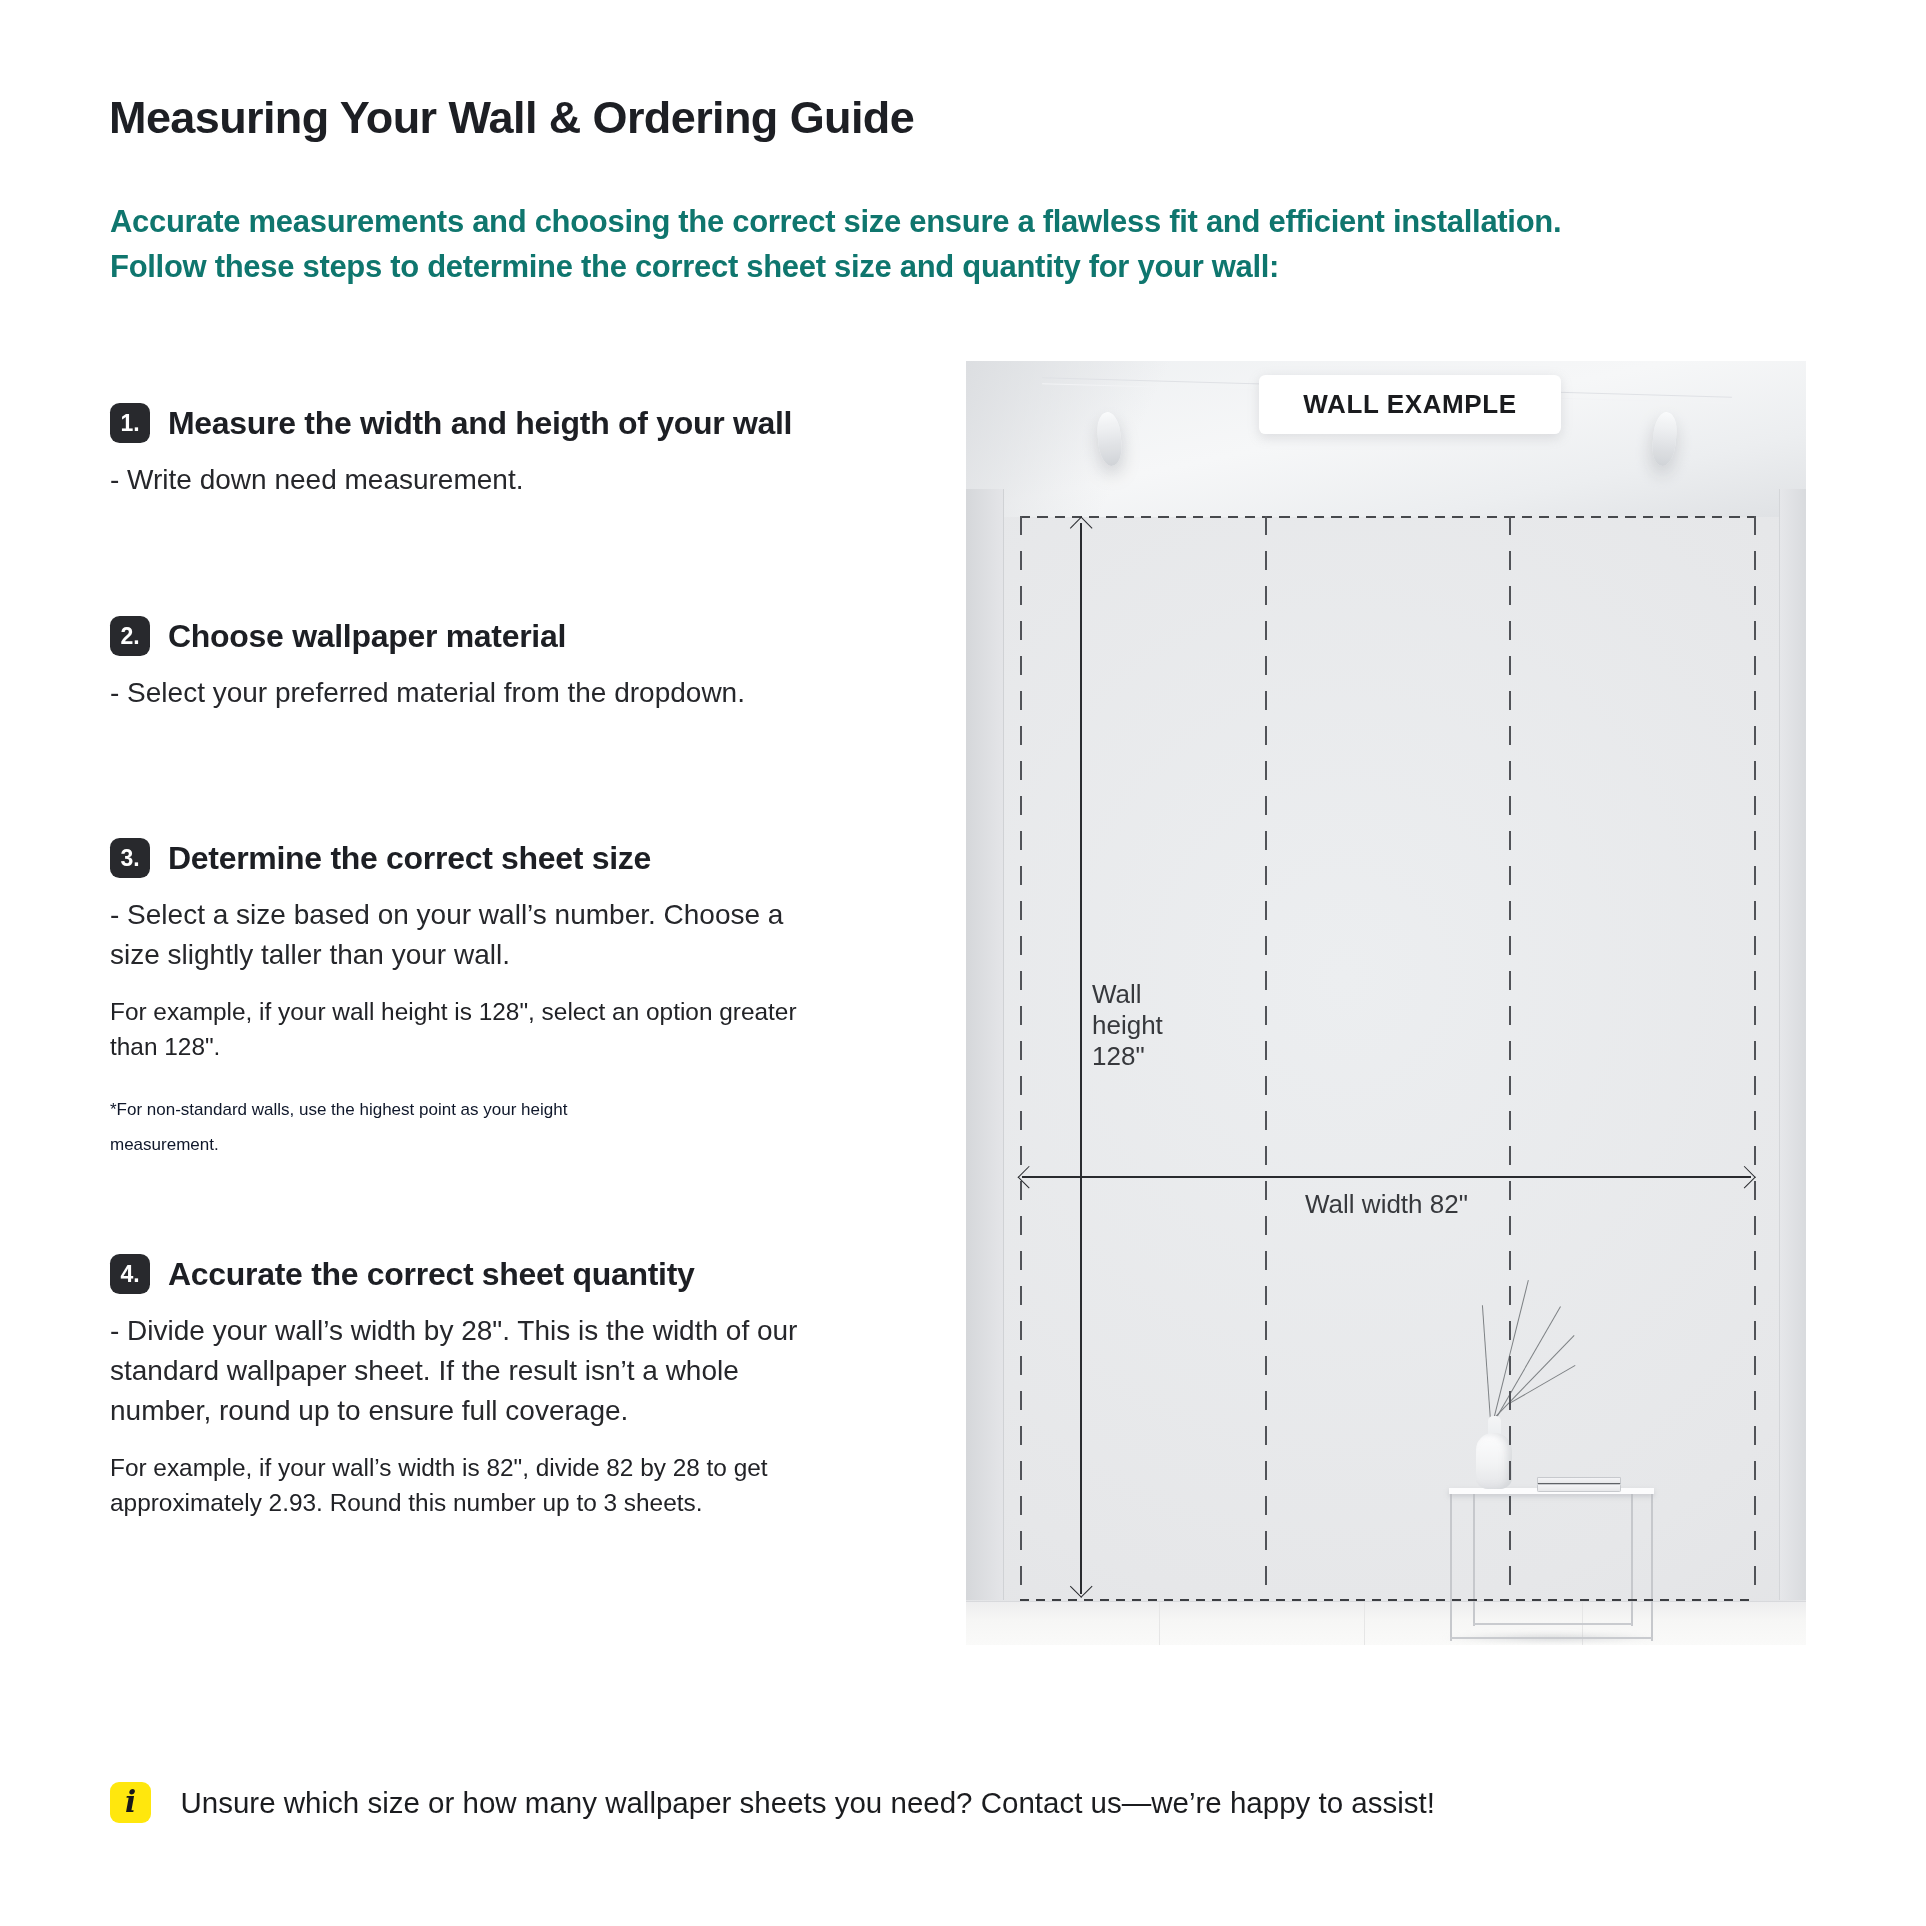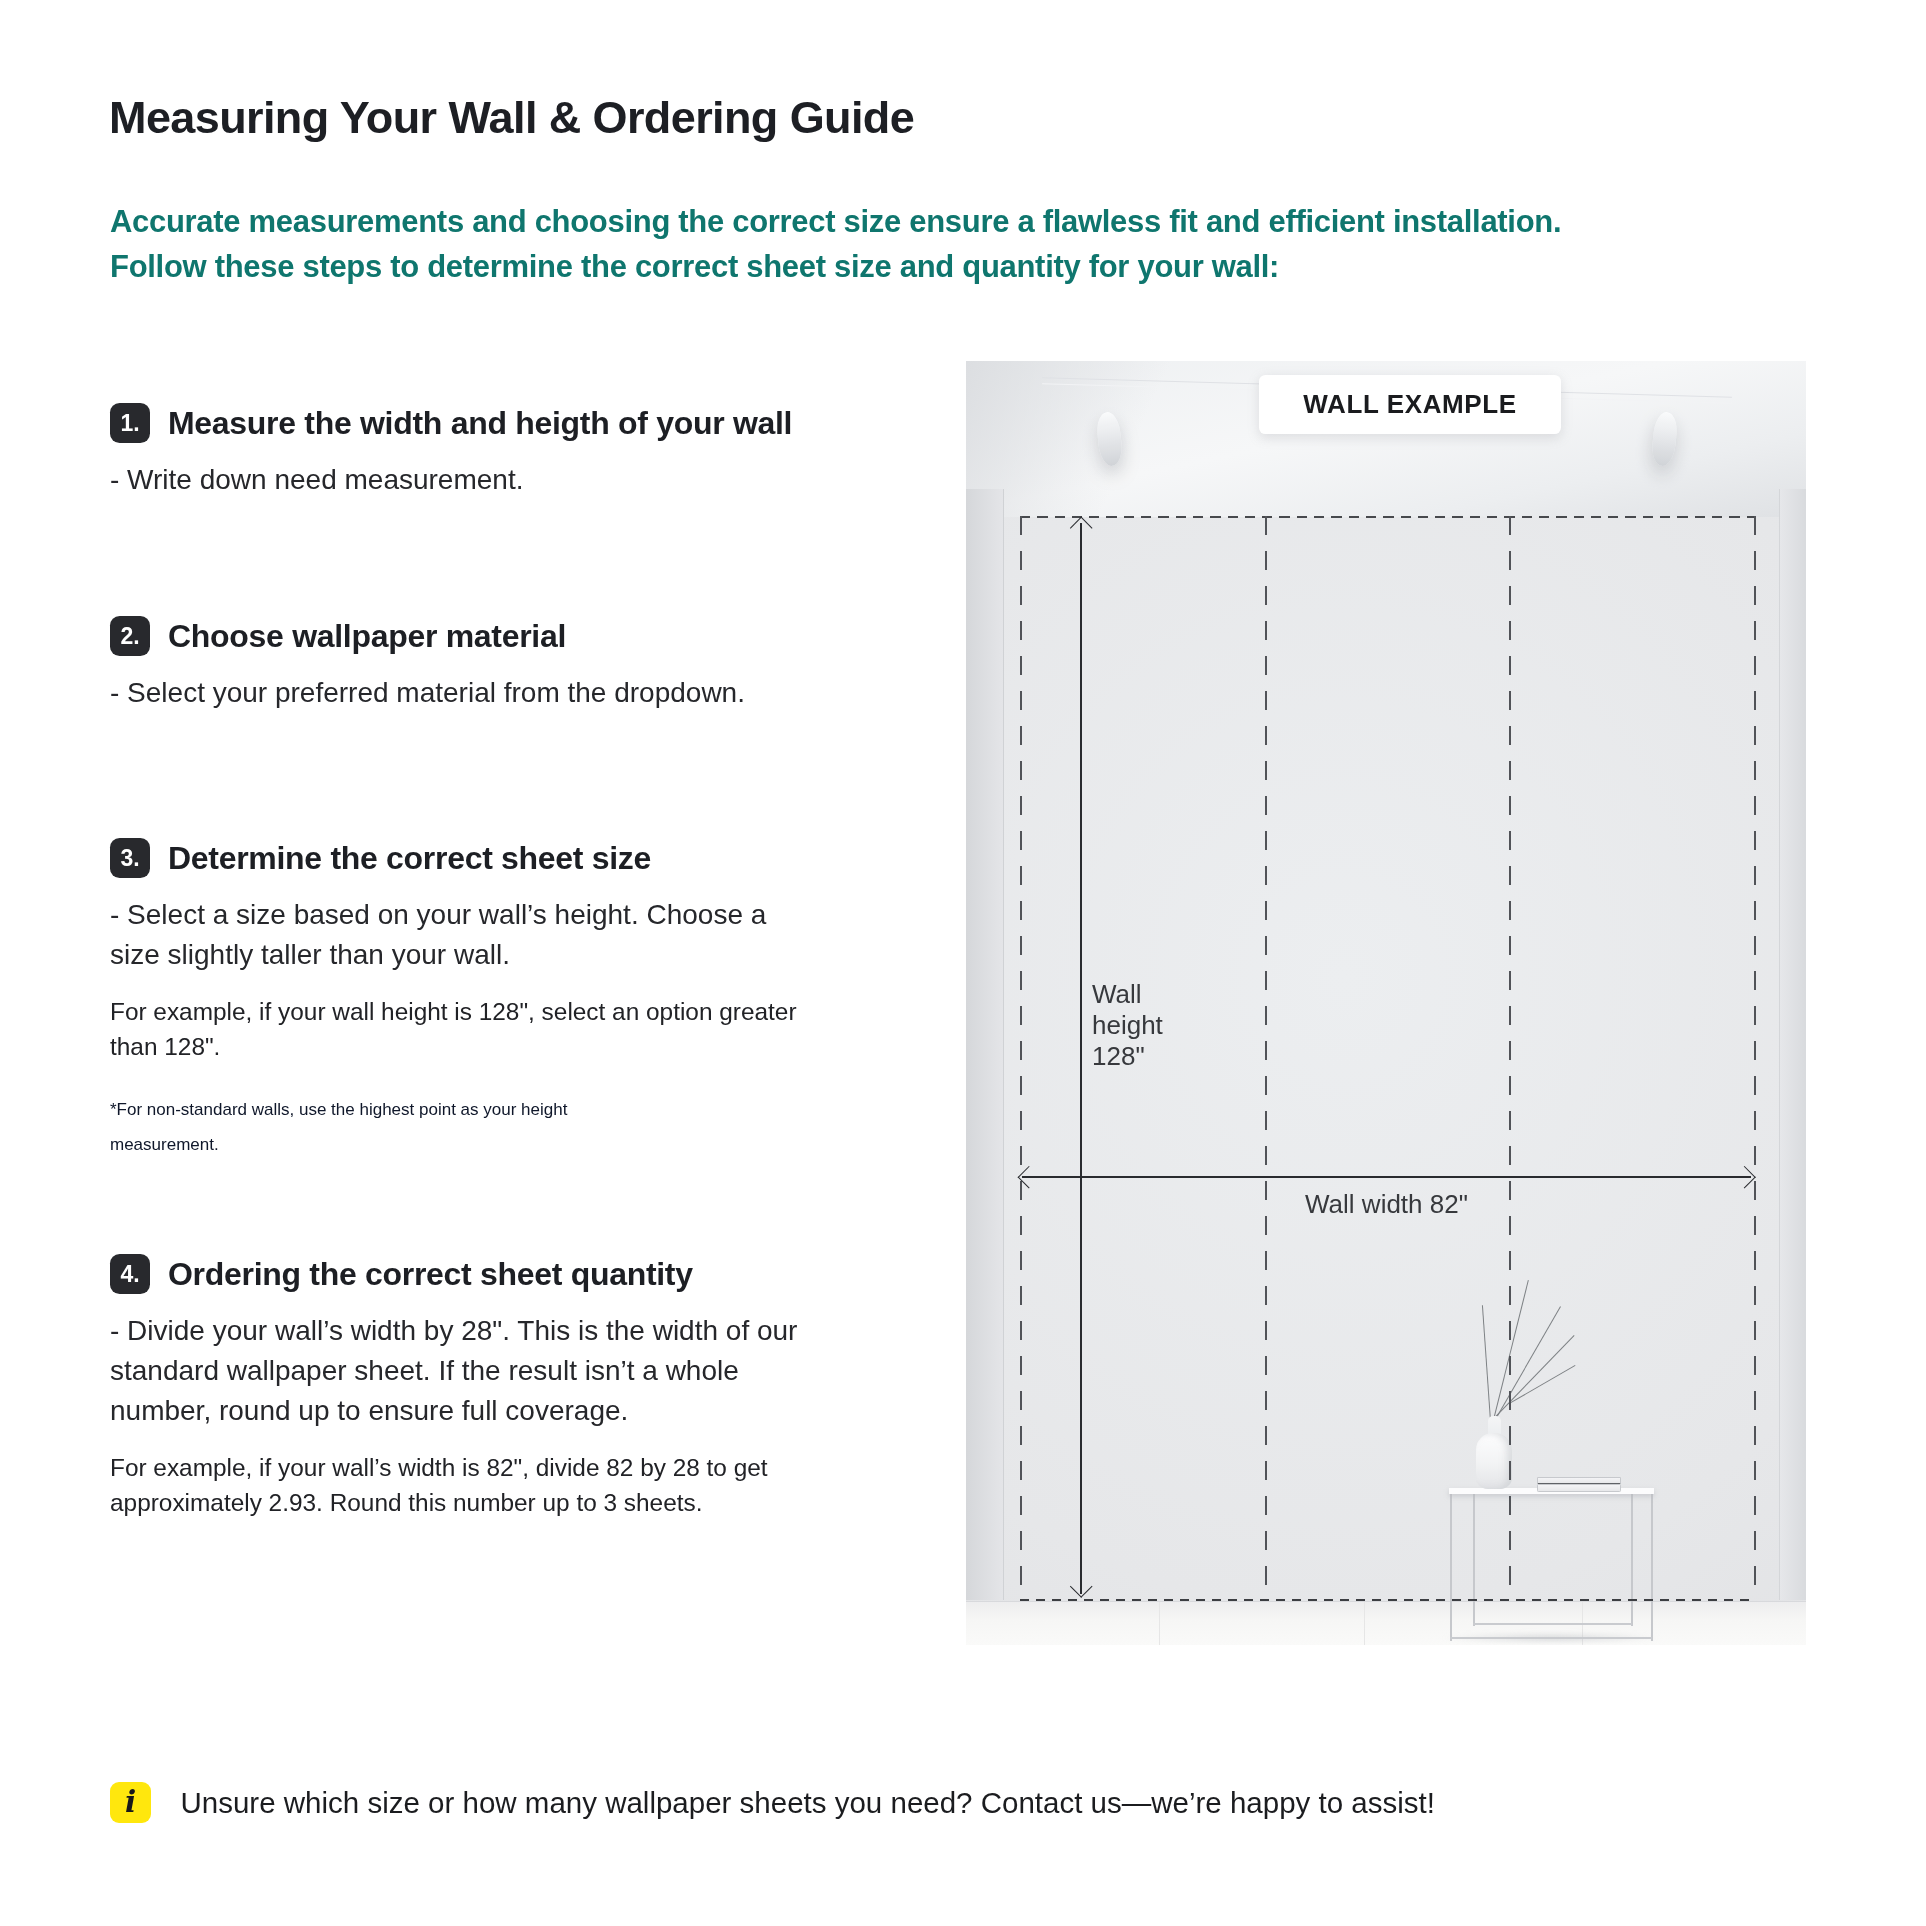--- a/index.html
+++ b/index.html
@@ -131,32 +131,32 @@
       <h2>Choose wallpaper material</h2>
     </div>
     <p class="body">- Select your preferred material from the dropdown.</p>
   </section>
 
   <section class="step" style="top:838px">
     <div class="step-head">
       <span class="badge">3.</span>
       <h2>Determine the correct sheet size</h2>
     </div>
-    <p class="body">- Select a size based on your wall’s height. Choose a
+    <p class="body">- Select a size based on your wall’s number. Choose a
 size slightly taller than your wall.</p>
     <p class="example">For example, if your wall height is 128", select an option greater
 than 128".</p>
     <p class="note">*For non-standard walls, use the highest point as your height
 measurement.</p>
   </section>
 
   <section class="step" style="top:1254px">
     <div class="step-head">
       <span class="badge">4.</span>
-      <h2>Ordering the correct sheet quantity</h2>
+      <h2>Accurate the correct sheet quantity</h2>
     </div>
     <p class="body">- Divide your wall’s width by 28". This is the width of our
 standard wallpaper sheet. If the result isn’t a whole
 number, round up to ensure full coverage.</p>
     <p class="example">For example, if your wall’s width is 82", divide 82 by 28 to get
 approximately 2.93. Round this number up to 3 sheets.</p>
   </section>
 
   <figure class="photo">
     <div class="ceiling"></div>

